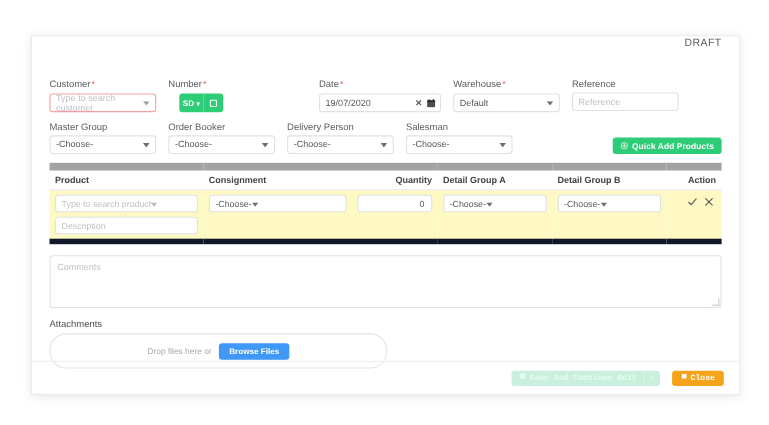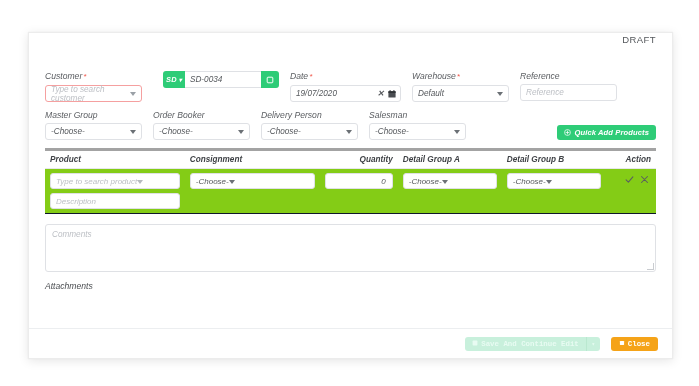--- a/index.html
+++ b/index.html
@@ -46,21 +46,20 @@
   .draft-badge {
     position: absolute;
     right: 16px;
     top: 1px;
     font-size: 9.5px;
     color: #55585c;
     letter-spacing: 0.4px;
   }
   .card-body {
     padding: 10px 16px 0 16px;
-    font-style: italic;
   }
 
   .row {
     display: flex;
     margin-bottom: 8px;
   }
   .field {
     display: flex;
     flex-direction: column;
     margin-right: 11px;
@@ -197,29 +196,29 @@
     width: 100%;
     border-collapse: collapse;
     margin-top: 2px;
   }
   .tbl th {
     font-size: 8.2px;
     color: #3f4246;
     font-weight: bold;
     text-align: left;
     padding: 4px 5px;
-    border-top: 3px solid #a3a3a3;
+    border-top: 7px solid #a3a3a3;
     border-bottom: 1px solid #e6e8ea;
     background: #fff;
   }
   .tbl td {
     padding: 4px 5px;
-    border-bottom: 1px solid #0f172a;
+    border-bottom: 5px solid #0f172a;
     vertical-align: top;
-    background: #84cc16;
+    background: #fef9c3;
   }
   .th-qty { text-align: right !important; }
   .th-action { text-align: right !important; }
   .td-action { text-align: right; }
   .col-prod { width: 140px; }
   .col-cons { width: 135px; }
   .col-qty  { width: 72px; }
   .col-dga  { width: 100px; }
   .col-dgb  { width: 100px; }
   .col-act  { width: 42px; }
@@ -386,27 +385,25 @@
             <span>Type to search customer</span>
             <span class="caret">
               <svg width="6" height="4" viewBox="0 0 6 4">
                   <path d="M0 0 L3 4 L6 0 Z" fill="#9aa0a6"></path>
                 </svg>
             </span>
           </div>
         </div>
 
         <div class="field">
+          <span class="lbl"><span>Number</span><span class="req">*</span></span>
           <div class="input-group">
             <div class="ig-prefix">
               <span>SD</span>
               <span class="dd">▾</span>
-            </div>
-            <div class="ig-input">
-              <span>SD-0034</span>
             </div>
             <div class="ig-btn">
               <svg width="8" height="8" viewBox="0 0 10 10">
                   <rect x="1.5" y="1.5" width="7" height="7" rx="1" fill="none" stroke="#fff" stroke-width="1.2"></rect>
                 </svg>
             </div>
           </div>
         </div>
 
         <div class="field">
@@ -587,20 +584,24 @@
 
       <div class="row-areas">
         <div class="area">
           <span>Comments</span>
           <span class="area-resize"></span>
         </div>
       </div>
 
       <div class="attach-wrap">
         <div class="attach-lbl">Attachments</div>
+        <div class="dropzone">
+          <span class="dz-text">Drop files here or</span>
+          <span class="btn-browse">Browse Files</span>
+        </div>
       </div>
 
     </div>
 
     <div class="card-footer">
       <div class="btn-save">
         <span>
           <svg width="6" height="6" viewBox="0 0 10 10">
               <rect x="1" y="1" width="8" height="8" rx="1" fill="#e8fbf2"></rect>
             </svg>

